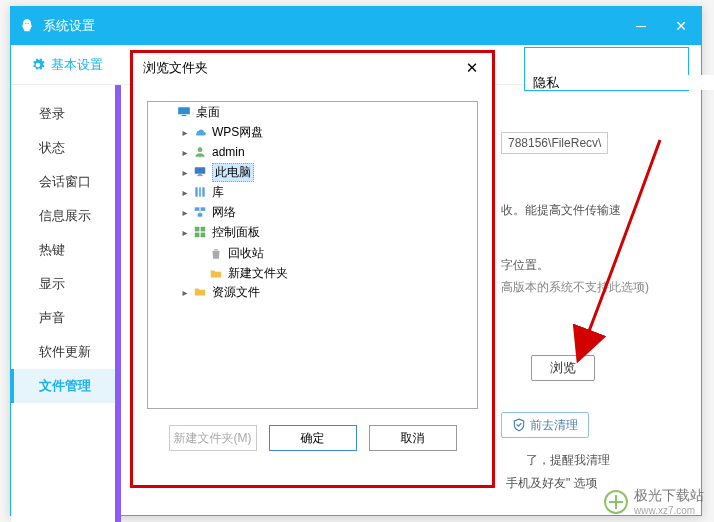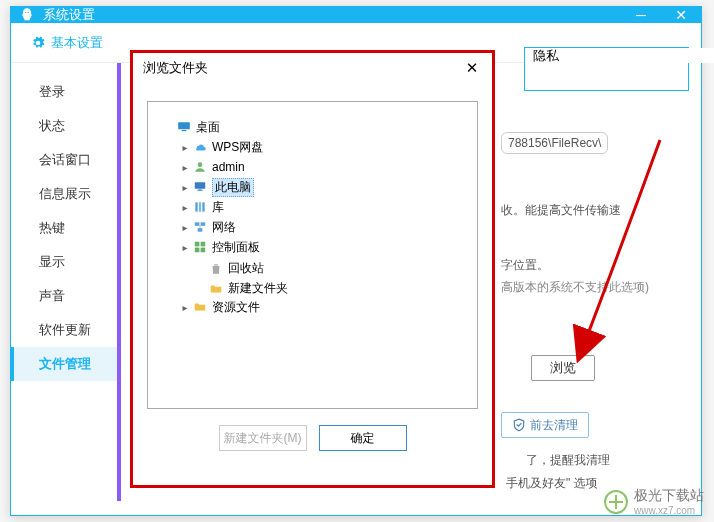--- a/index.html
+++ b/index.html
@@ -1,54 +1,54 @@
 <!DOCTYPE html>
 <html><head>
 <meta charset="utf-8">
 <style>
 * { box-sizing: border-box; margin: 0; padding: 0; font-family: "Microsoft YaHei", "Segoe UI", sans-serif; }
 body { width: 714px; height: 522px; background: #f5f5f5; position: relative; overflow: hidden; }
 
 
 .settings-window { position: absolute; left: 10px; top: 6px; width: 692px; height: 510px; background: #fff; border: 1px solid #1ab4f0; box-shadow: 0 2px 10px rgba(0,0,0,0.15); }
-.titlebar { height: 16px; background: #1ab4f0; display: flex; align-items: center; padding: 0 0 0 8px; color: #fff; }
+.titlebar { height: 38px; background: #1ab4f0; display: flex; align-items: center; padding: 0 0 0 8px; color: #fff; }
 .titlebar .penguin { width: 16px; height: 18px; margin-right: 8px; }
 .titlebar .title { font-size: 13px; flex: 1; }
 .titlebar .win-btn { width: 40px; height: 30px; display: flex; align-items: center; justify-content: center; color: #fff; font-size: 14px; cursor: pointer; }
 
 .toolbar { height: 40px; display: flex; align-items: center; padding: 0 20px; border-bottom: 1px solid #eee; position: relative; }
 .toolbar .gear { width: 14px; height: 14px; margin-right: 6px; }
 .toolbar .tabs { display: flex; gap: 28px; color: #1ab4f0; font-size: 13px; }
 .toolbar .tab1 { color: #1ab4f0; font-weight: 500; }
-.search-box { position: absolute; right: 12px; top: 40px; width: 165px; height: 44px; border: 1px solid #1ab4f0; display: flex; align-items: flex-start; }
+.search-box { position: absolute; right: 12px; top: 40px; width: 165px; height: 44px; border: 1px solid #1ab4f0; display: flex; align-items: flex-end; }
 .search-box input { flex: 1; border: none; outline: none; font-size: 13px; padding: 0 8px; }
 
 .body-area { display: flex; height: calc(100% - 70px); }
-.sidebar { width: 110px; background: #fff; padding-top: 12px; border-right: 4px solid #8b5cf6; }
+.sidebar { width: 110px; background: #fff; padding-top: 12px; border-right: 6px solid #8b5cf6; }
 .sidebar .item { height: 34px; display: flex; align-items: center; padding-left: 28px; font-size: 13px; color: #333; cursor: pointer; }
 .sidebar .item.active { background: #e6f4fb; color: #1ab4f0; border-left: 3px solid #1ab4f0; padding-left: 25px; font-weight: bold; }
 
 .content { flex: 1; padding: 18px 20px; font-size: 12px; color: #555; position: relative; }
 .btn { display: inline-flex; align-items: center; justify-content: center; height: 26px; padding: 0 18px; border: 1px solid #bbb; background: #fff; font-size: 12px; cursor: pointer; border-radius: 2px; color: #333; }
 .browse-btn { position: absolute; left: 520px; top: 348px; font-size: 13px; padding: 12px 18px; border: 1px solid #999; }
 .cleanup-btn { position: absolute; left: 490px; top: 405px; border: 1px solid #8fc1e8; color: #4a7fb0; padding: 3px 10px; display: flex; align-items: center; gap: 4px; }
-.right-text { position: absolute; left: 490px; font-size: 12px; color: #555; border-radius: 6px; }
+.right-text { position: absolute; left: 490px; font-size: 12px; color: #555; }
 .rt1 { top: 125px; }
 .rt2 { top: 195px; }
 .rt3 { top: 250px; }
 .rt4 { top: 272px; color: #888; }
 .rt5 { top: 445px; }
 .rt6 { top: 468px; }
 
 
 .dialog { position: absolute; left: 130px; top: 50px; width: 365px; height: 438px; background: #fff; border: 3px solid #d20000; }
 .dialog-title { height: 30px; display: flex; align-items: center; padding: 0 10px; font-size: 13px; border-bottom: 0px solid #eee; }
 .dialog-title .dt { flex: 1; }
 .dialog-title .close { width: 20px; height: 20px; display: flex; align-items: center; justify-content: center; cursor: pointer; font-size: 15px; }
-.tree-box { margin: 18px 14px 0 14px; height: 308px; border: 1px solid #aaa; overflow: auto; padding: 15px 2px; }
+.tree-box { margin: 18px 14px 0 14px; height: 308px; border: 1px solid #aaa; overflow: auto; padding: 0 2px; }
 .tree-row { display: flex; align-items: center; height: 20px; font-size: 12px; cursor: pointer; }
 .tree-row.selected .label { background: #cde8ff; border: 1px dotted #6aa9e0; padding: 0 2px; }
 .arrow { width: 14px; text-align: center; color: #666; font-size: 10px; }
 .ticon { width: 16px; height: 16px; margin-right: 4px; display: flex; align-items: center; justify-content: center; }
 .indent1 { padding-left: 12px; } .indent2 { padding-left: 28px; } .indent3 { padding-left: 44px; align-items: flex-end; }
 .dialog-footer { display: flex; gap: 12px; justify-content: center; align-items: center; margin-top: 16px; }
 .dialog-footer .dbtn { width: 88px; height: 26px; border: 1px solid #999; background: #fff; font-size: 12px; cursor: pointer; display: flex; align-items: center; justify-content: center; }
 .dialog-footer .dbtn.disabled { color: #aaa; border-color: #ccc; cursor: default; }
 .dialog-footer .dbtn.primary { border-color: #3a8ccc; }
 
@@ -246,20 +246,21 @@
           <svg width="14" height="14" viewBox="0 0 24 24">
             <path fill="#f0c04a" d="M3 6h6l2 2h10v10H3z"></path>
           </svg>
         </span>
       <span class="label">资源文件</span>
     </div>
   </div>
   <div class="dialog-footer">
     <div class="dbtn disabled">新建文件夹(M)</div>
     <div class="dbtn primary">确定</div>
+    <div class="dbtn">取消</div>
   </div>
 </div>
 
 <svg class="red-arrow" width="180" height="260">
   <defs>
       <marker id="ah" markerWidth="12" markerHeight="12" refX="9" refY="6" orient="auto">
         <path d="M0,0 L12,6 L0,12 z" fill="#d20000"></path>
       </marker>
     </defs>
   <path d="M160,10 Q120,120 80,225" stroke="#d20000" stroke-width="3" fill="none" marker-end="url(#ah)"></path>

